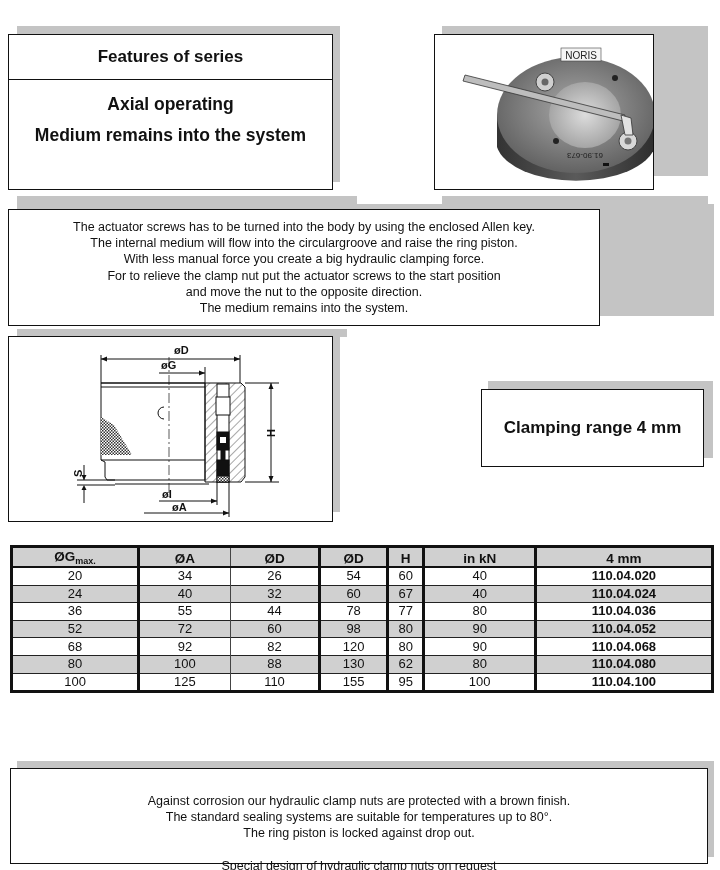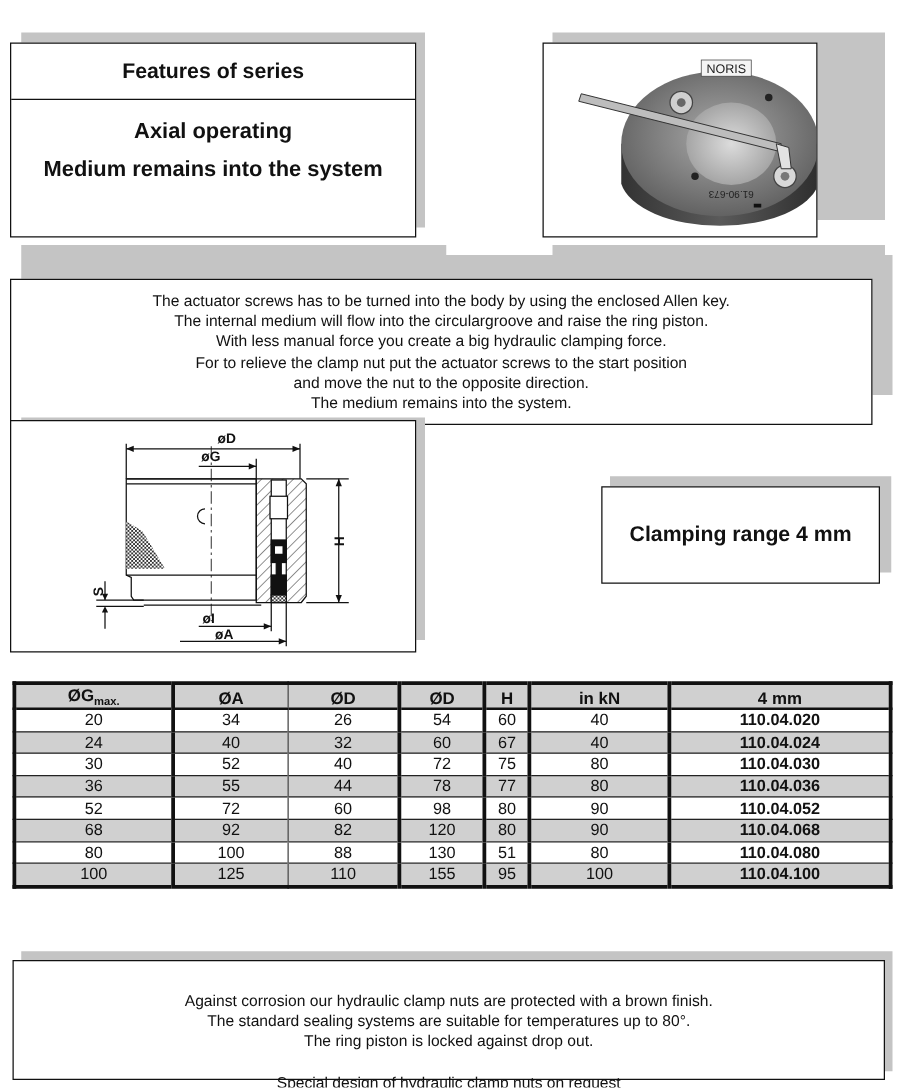--- a/index.html
+++ b/index.html
@@ -93,21 +93,21 @@
     <text x="150" y="124" text-anchor="middle" font-size="8" fill="#222" font-family="Liberation Sans, sans-serif" transform="rotate(180 150 121)">61.90-673</text>
 
     <path d="M28 46 L30 40 L190 80 L188 86 Z" fill="#bdbdbd" stroke="#333" stroke-width="0.8"></path>
     <path d="M186 80 L196 83 L198 100 L190 100 Z" fill="#e2e2e2" stroke="#333" stroke-width="0.8"></path>
     <rect x="168" y="128" width="6" height="3" fill="#111"></rect>
   </svg>
 </div>
 
 <div class="shadow" style="left:17px; top:204px; width:697px; height:112px;"></div>
 <div class="shadow" style="left:17px; top:329px; width:330px; height:8px;"></div>
-<div class="box" style="left:8px; top:223px; width:690px; height:117px; padding-top:9px;">
+<div class="box" style="left:8px; top:209px; width:592px; height:117px; padding-top:9px;">
   <div class="desc">
     <div>The actuator screws has to be turned into the body by using the enclosed Allen key.</div>
     <div>The internal medium will flow into the circulargroove and raise the ring piston.</div>
     <div>With less manual force you create a big hydraulic clamping force.</div>
     <div>For to relieve the clamp nut put the actuator screws to the start position</div>
     <div>and move the nut to the opposite direction.</div>
     <div>The medium remains into the system.</div>
   </div>
 </div>
 
@@ -226,29 +226,20 @@
       <tr>
         <td>24</td>
         <td class="vb">40</td>
         <td class="vthin">32</td>
         <td class="vb">60</td>
         <td class="vb">67</td>
         <td class="vb">40</td>
         <td class="vb part">110.04.024</td>
       </tr>
       <tr>
-        <td>30</td>
-        <td class="vb">52</td>
-        <td class="vthin">40</td>
-        <td class="vb">72</td>
-        <td class="vb">75</td>
-        <td class="vb">80</td>
-        <td class="vb part">110.04.030</td>
-      </tr>
-      <tr>
         <td>36</td>
         <td class="vb">55</td>
         <td class="vthin">44</td>
         <td class="vb">78</td>
         <td class="vb">77</td>
         <td class="vb">80</td>
         <td class="vb part">110.04.036</td>
       </tr>
       <tr>
         <td>52</td>
@@ -266,21 +257,21 @@
         <td class="vb">120</td>
         <td class="vb">80</td>
         <td class="vb">90</td>
         <td class="vb part">110.04.068</td>
       </tr>
       <tr>
         <td>80</td>
         <td class="vb">100</td>
         <td class="vthin">88</td>
         <td class="vb">130</td>
-        <td class="vb">51</td>
+        <td class="vb">62</td>
         <td class="vb">80</td>
         <td class="vb part">110.04.080</td>
       </tr>
       <tr>
         <td>100</td>
         <td class="vb">125</td>
         <td class="vthin">110</td>
         <td class="vb">155</td>
         <td class="vb">95</td>
         <td class="vb">100</td>

